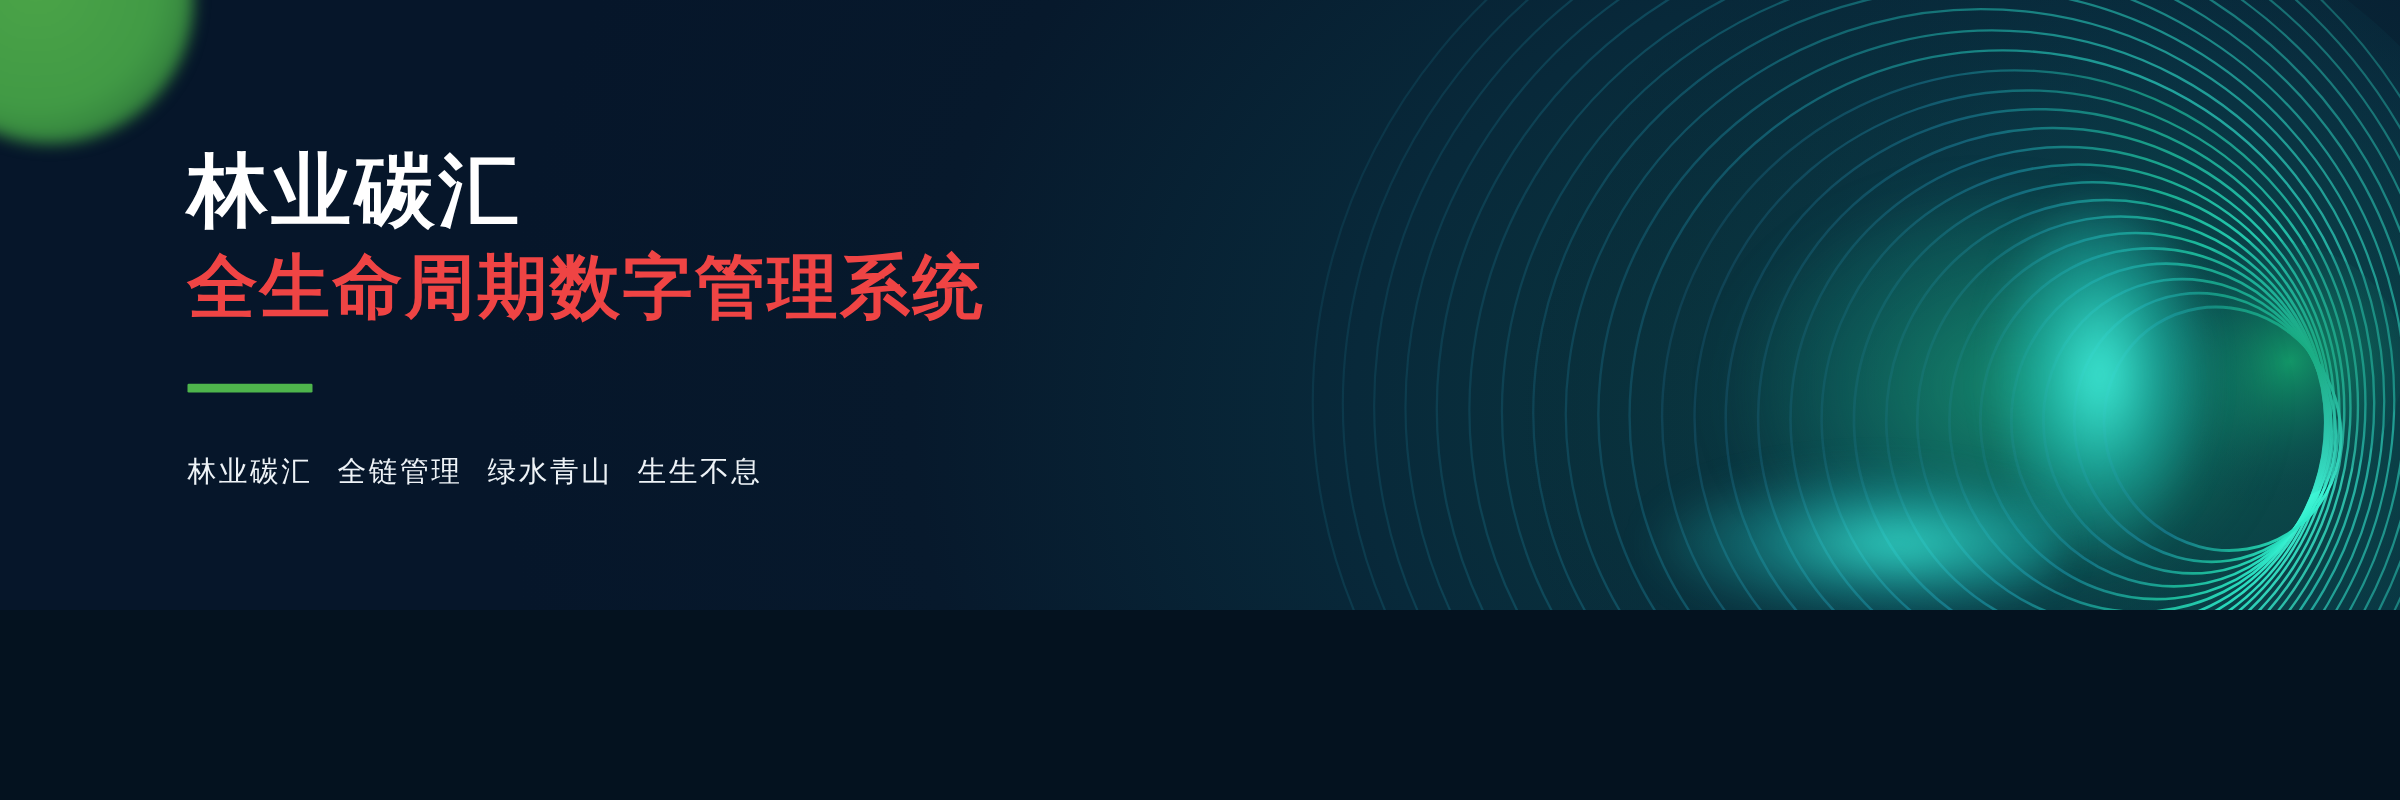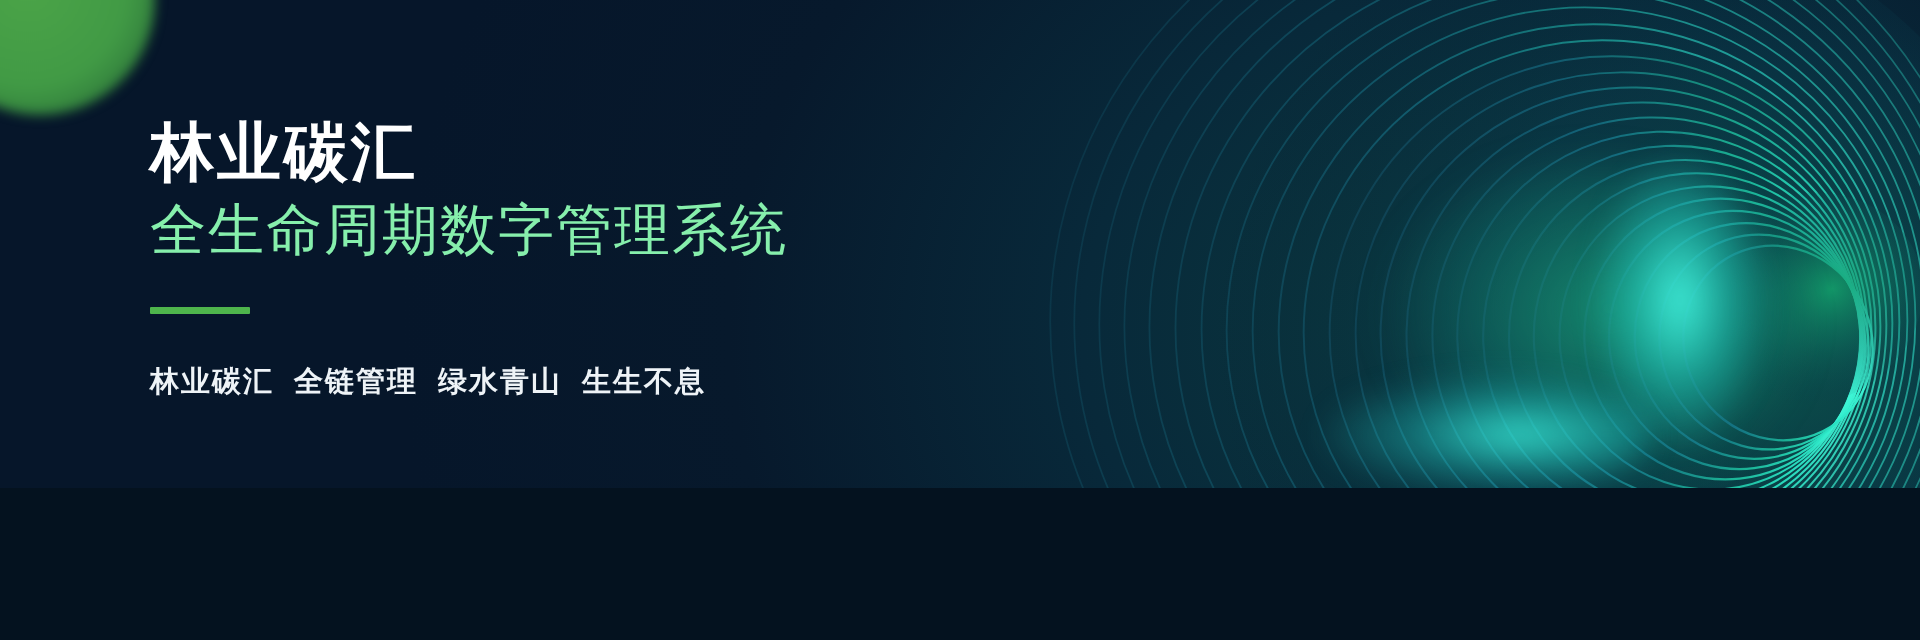--- a/index.html
+++ b/index.html
@@ -114,37 +114,37 @@
     line-height: 1.08;
     font-weight: 700;
     color: #ffffff;
     letter-spacing: 3px;
     margin: 0;
     white-space: nowrap;
   }
   .title-sub {
     font-size: 56px;
     line-height: 1.12;
-    font-weight: 400;
-    color: #86efac;
+    font-weight: 700;
+    color: #ef4444;
     letter-spacing: 2px;
     margin: 12px 0 0 0;
     white-space: nowrap;
   }
   .divider {
     margin-top: 45px;
     width: 100px;
     height: 7px;
     background: #4eb54c;
     border-radius: 1px;
   }
   .tagline {
     margin-top: 48px;
-    font-size: 29px;
-    font-weight: 700;
+    font-size: 23px;
+    font-weight: 400;
     color: #eef3f7;
     letter-spacing: 2px;
     white-space: nowrap;
   }
   .tagline span { margin-right: 20px; }
   .tagline span:last-child { margin-right: 0; }
 </style>
 </head>
 <body>
 

